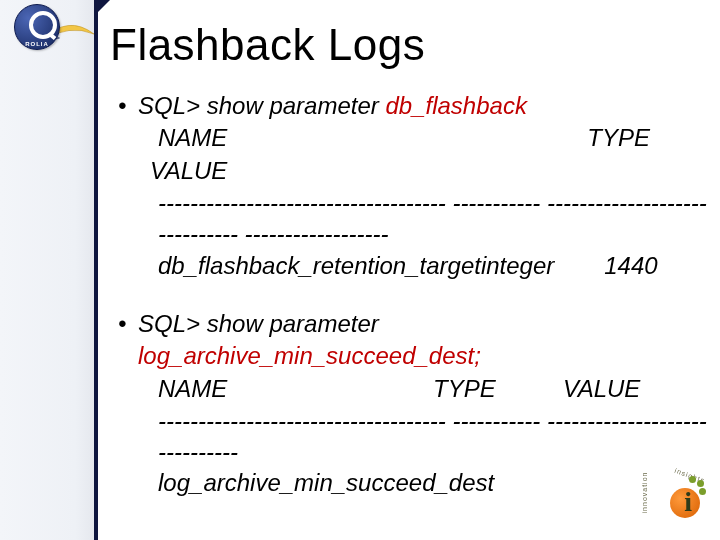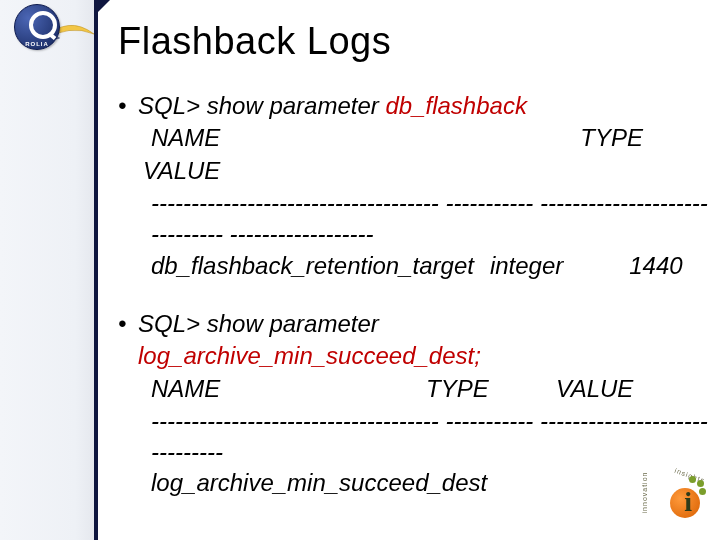--- a/index.html
+++ b/index.html
@@ -32,23 +32,23 @@
   }
   .tri-top {
     position: absolute;
     left: 98px; top: 0;
     width: 0; height: 0;
     border-top: 12px solid #0f163f;
     border-right: 12px solid transparent;
   }
   .title {
     position: absolute;
-    left: 118px;
+    left: 110px;
     top: 20px;
-    font-size: 38px;
+    font-size: 44px;
     font-weight: 400;
     color: #000;
     letter-spacing: 0.5px;
   }
   .content {
     position: absolute;
     left: 118px;
     top: 90px;
     width: 590px;
     font-size: 24px;
@@ -68,32 +68,32 @@
   ul.bul > li::before {
     content: "•";
     position: absolute;
     left: 0;
     top: 0;
     color: #000;
   }
   .param-red { color: #c00000; }
   .block-text {
     font-family: inherit;
-    margin-left: 5px;
+    margin-left: 12px;
   }
   .header-row { display: flex; width: 540px; }
   .hdr-name { flex: 0 0 200px; }
   .hdr-value-right { flex: 1; text-align: right; padding-right: 40px; }
   .sep {
     letter-spacing: 0;
     word-break: break-all;
     font-family: inherit;
     line-height: 1.3;
   }
-  .row { display: flex; width: 540px; gap: 16px; }
+  .row { display: flex; width: 540px; }
   .c-name { flex: 0 0 270px; }
   .c-type { flex: 0 0 110px; }
   .c-val { flex: 0 0 80px; text-align: center; }
   .row2 { display: flex; width: 540px; }
   .c2-name { flex: 0 0 275px; }
   .c2-type { flex: 0 0 130px; }
   .c2-val { flex: 0 0 60px; }
 
   
   .logo-wrap {

